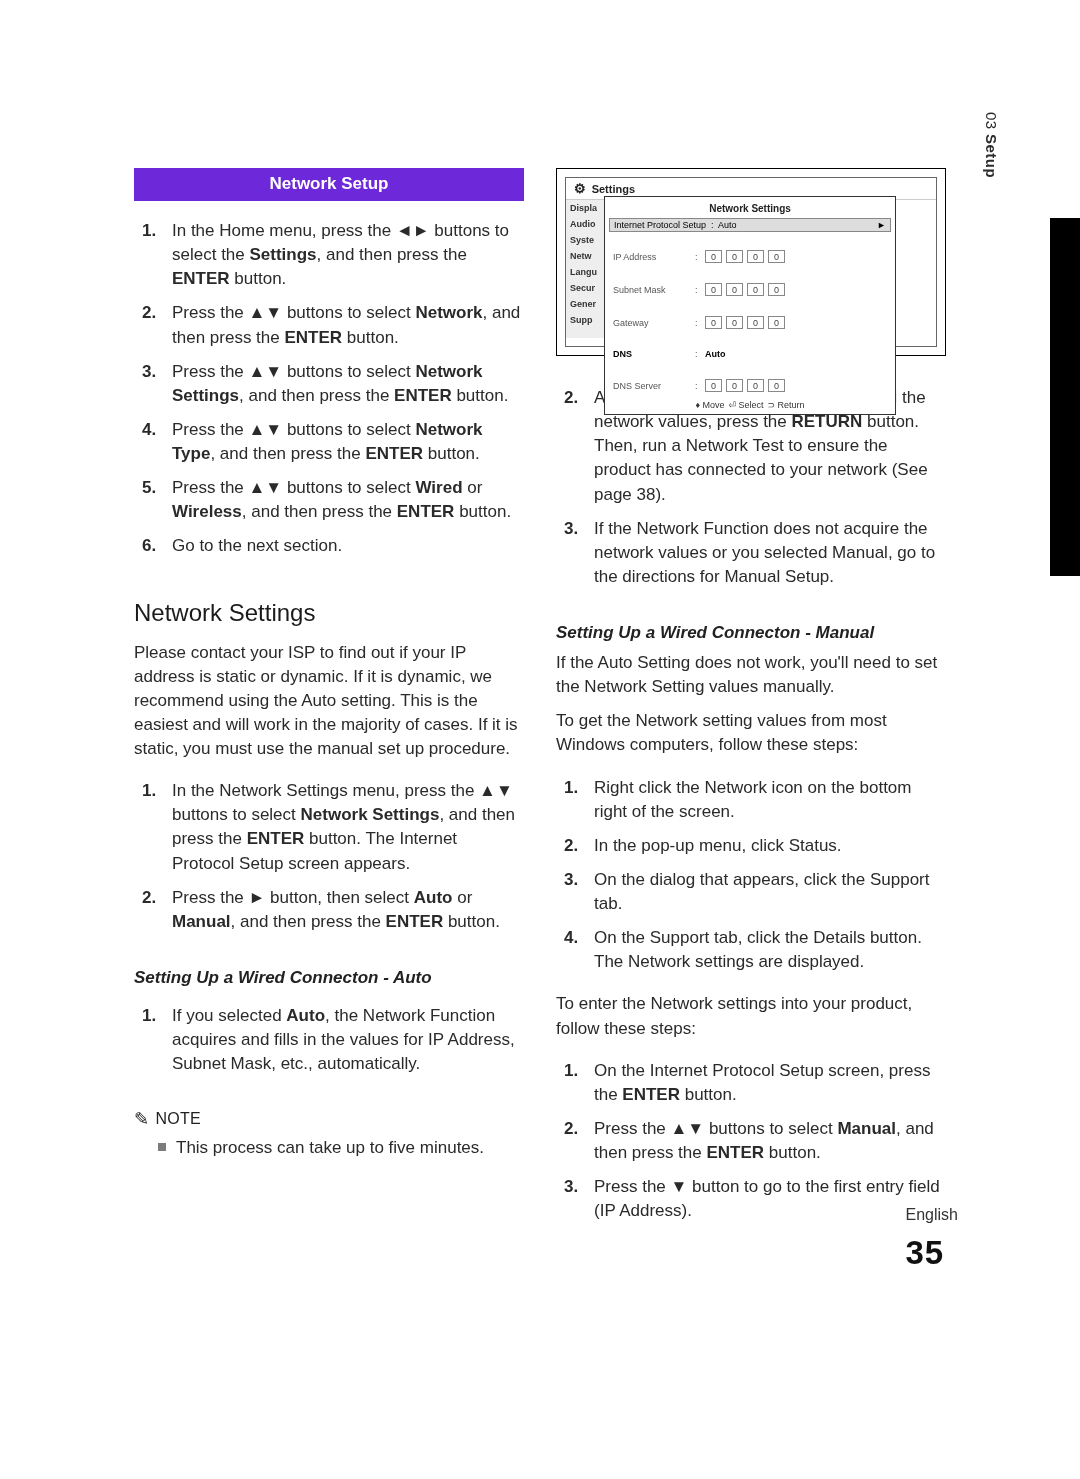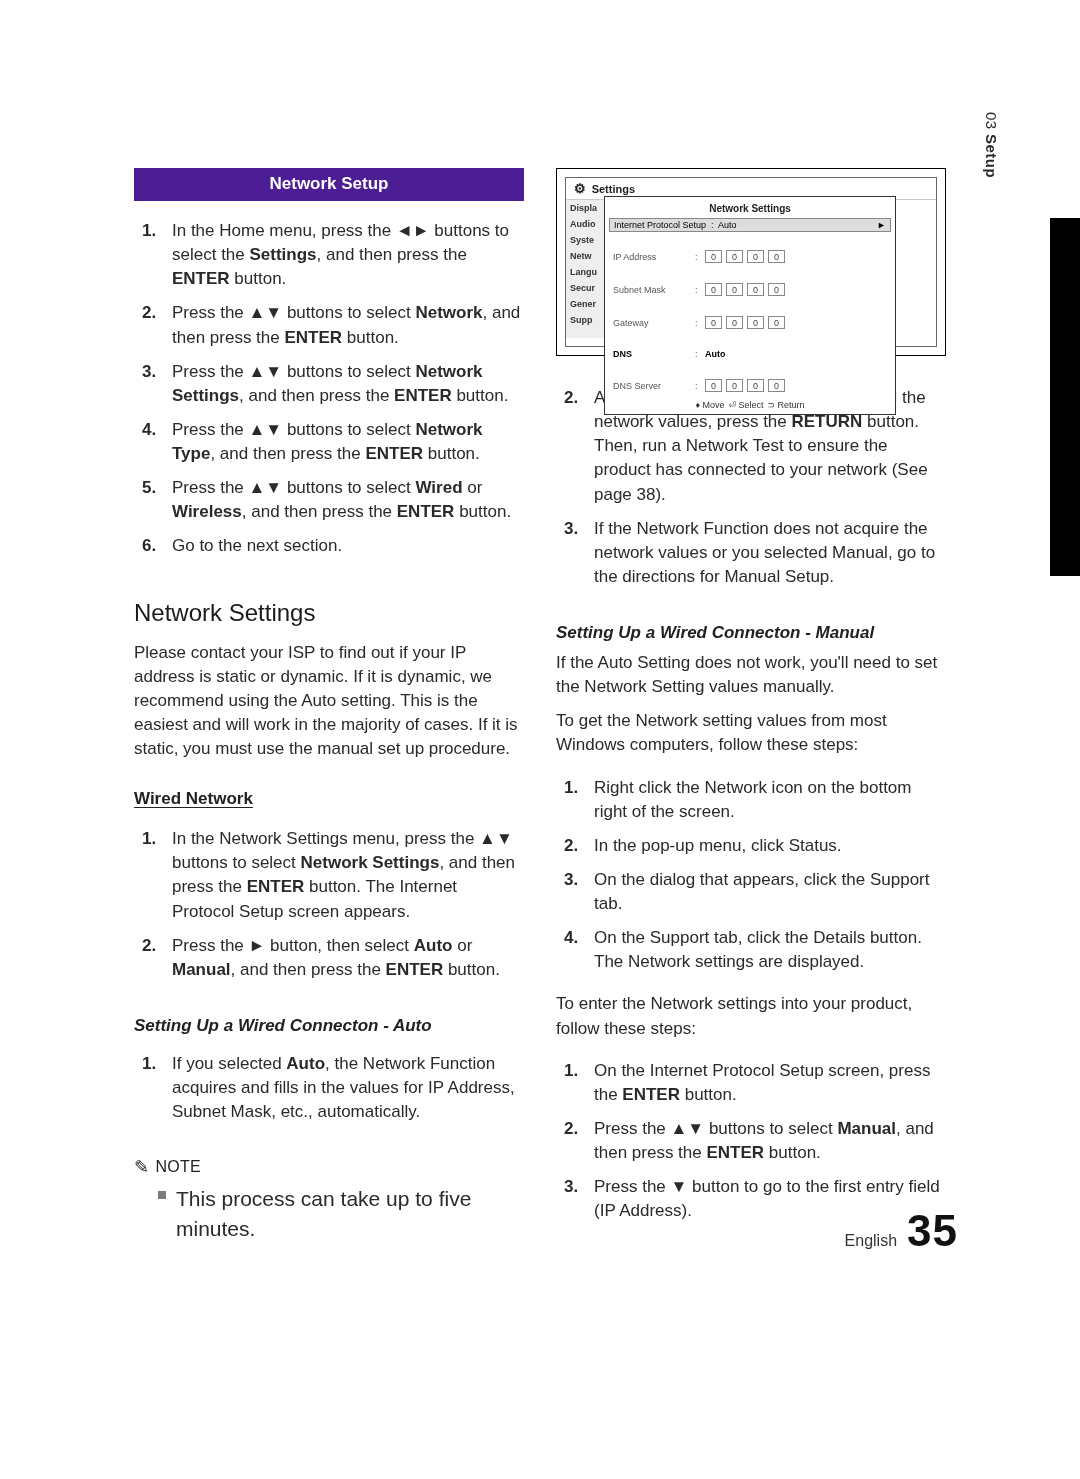--- a/index.html
+++ b/index.html
@@ -49,21 +49,21 @@
     gap: 32px;
   }
   .col {
     width: 390px;
     display: flex;
     flex-direction: column;
   }
 
   
   .black-heading {
-    background: #4c1d95;
+    background: #6d28d9;
     color: #fff;
     font-size: 17px;
     font-weight: 700;
     text-align: center;
     padding: 6px 0 7px;
     margin-bottom: 10px;
   }
   h2.section {
     font-size: 24px;
     font-weight: 400;
@@ -113,21 +113,21 @@
     font-size: 16px;
     font-weight: 400;
     margin-top: 14px;
     letter-spacing: .3px;
   }
   .note-head .pen { font-size: 18px; }
   .note-head .lbl { font-weight: 400; }
   .note-bullet {
     display: flex;
     gap: 10px;
-    font-size: 21px;
+    font-size: 17px;
     line-height: 1.42;
     color: #2a2a2a;
     margin: 6px 0 0 24px;
   }
   .note-bullet .sq {
     width: 8px; height: 8px; background: #7c7c7c;
     margin-top: 7px; flex: 0 0 8px;
   }
 
   
@@ -219,23 +219,24 @@
   }
 
   
   .footer {
     position: absolute;
     right: 122px;
     top: 1206px;
     display: flex;
     align-items: baseline;
     gap: 10px;
+    flex-direction: column;
   }
   .footer .lang { font-size: 16px; color: #333; }
-  .footer .pn { font-size: 44px; font-weight: 800; color: #111; letter-spacing: 1px; }
+  .footer .pn { font-size: 33px; font-weight: 800; color: #111; letter-spacing: 1px; }
 </style>
 </head>
 <body>
 
 <div class="side-tab">
   <span>03</span>
   <span style="font-weight:700;">Setup</span>
 </div>
 <div class="black-bar-right"></div>
 
@@ -270,21 +271,20 @@
         <li>
           <span class="n">6.</span>
           <span class="t">Go to the next section.</span>
         </li>
       </ol>
 
     <h2 class="section">Network Settings</h2>
 
     <p class="body">Please contact your ISP to find out if your IP address is static or dynamic. If it is dynamic, we recommend using the Auto setting. This is the easiest and will work in the majority of cases. If it is static, you must use the manual set up procedure.</p>
 
-    <div class="sub-u">Wired Network</div>
 
     <ol class="num" id="ol-wired">
         <li>
           <span class="n">1.</span>
           <span class="t">In the Network Settings menu, press the ▲▼ buttons to select <strong>Network Settings</strong>, and then press the <strong>ENTER</strong> button. The Internet Protocol Setup screen appears.</span>
         </li>
         <li>
           <span class="n">2.</span>
           <span class="t">Press the ► button, then select <strong>Auto</strong> or <strong>Manual</strong>, and then press the <strong>ENTER</strong> button.</span>
         </li>

